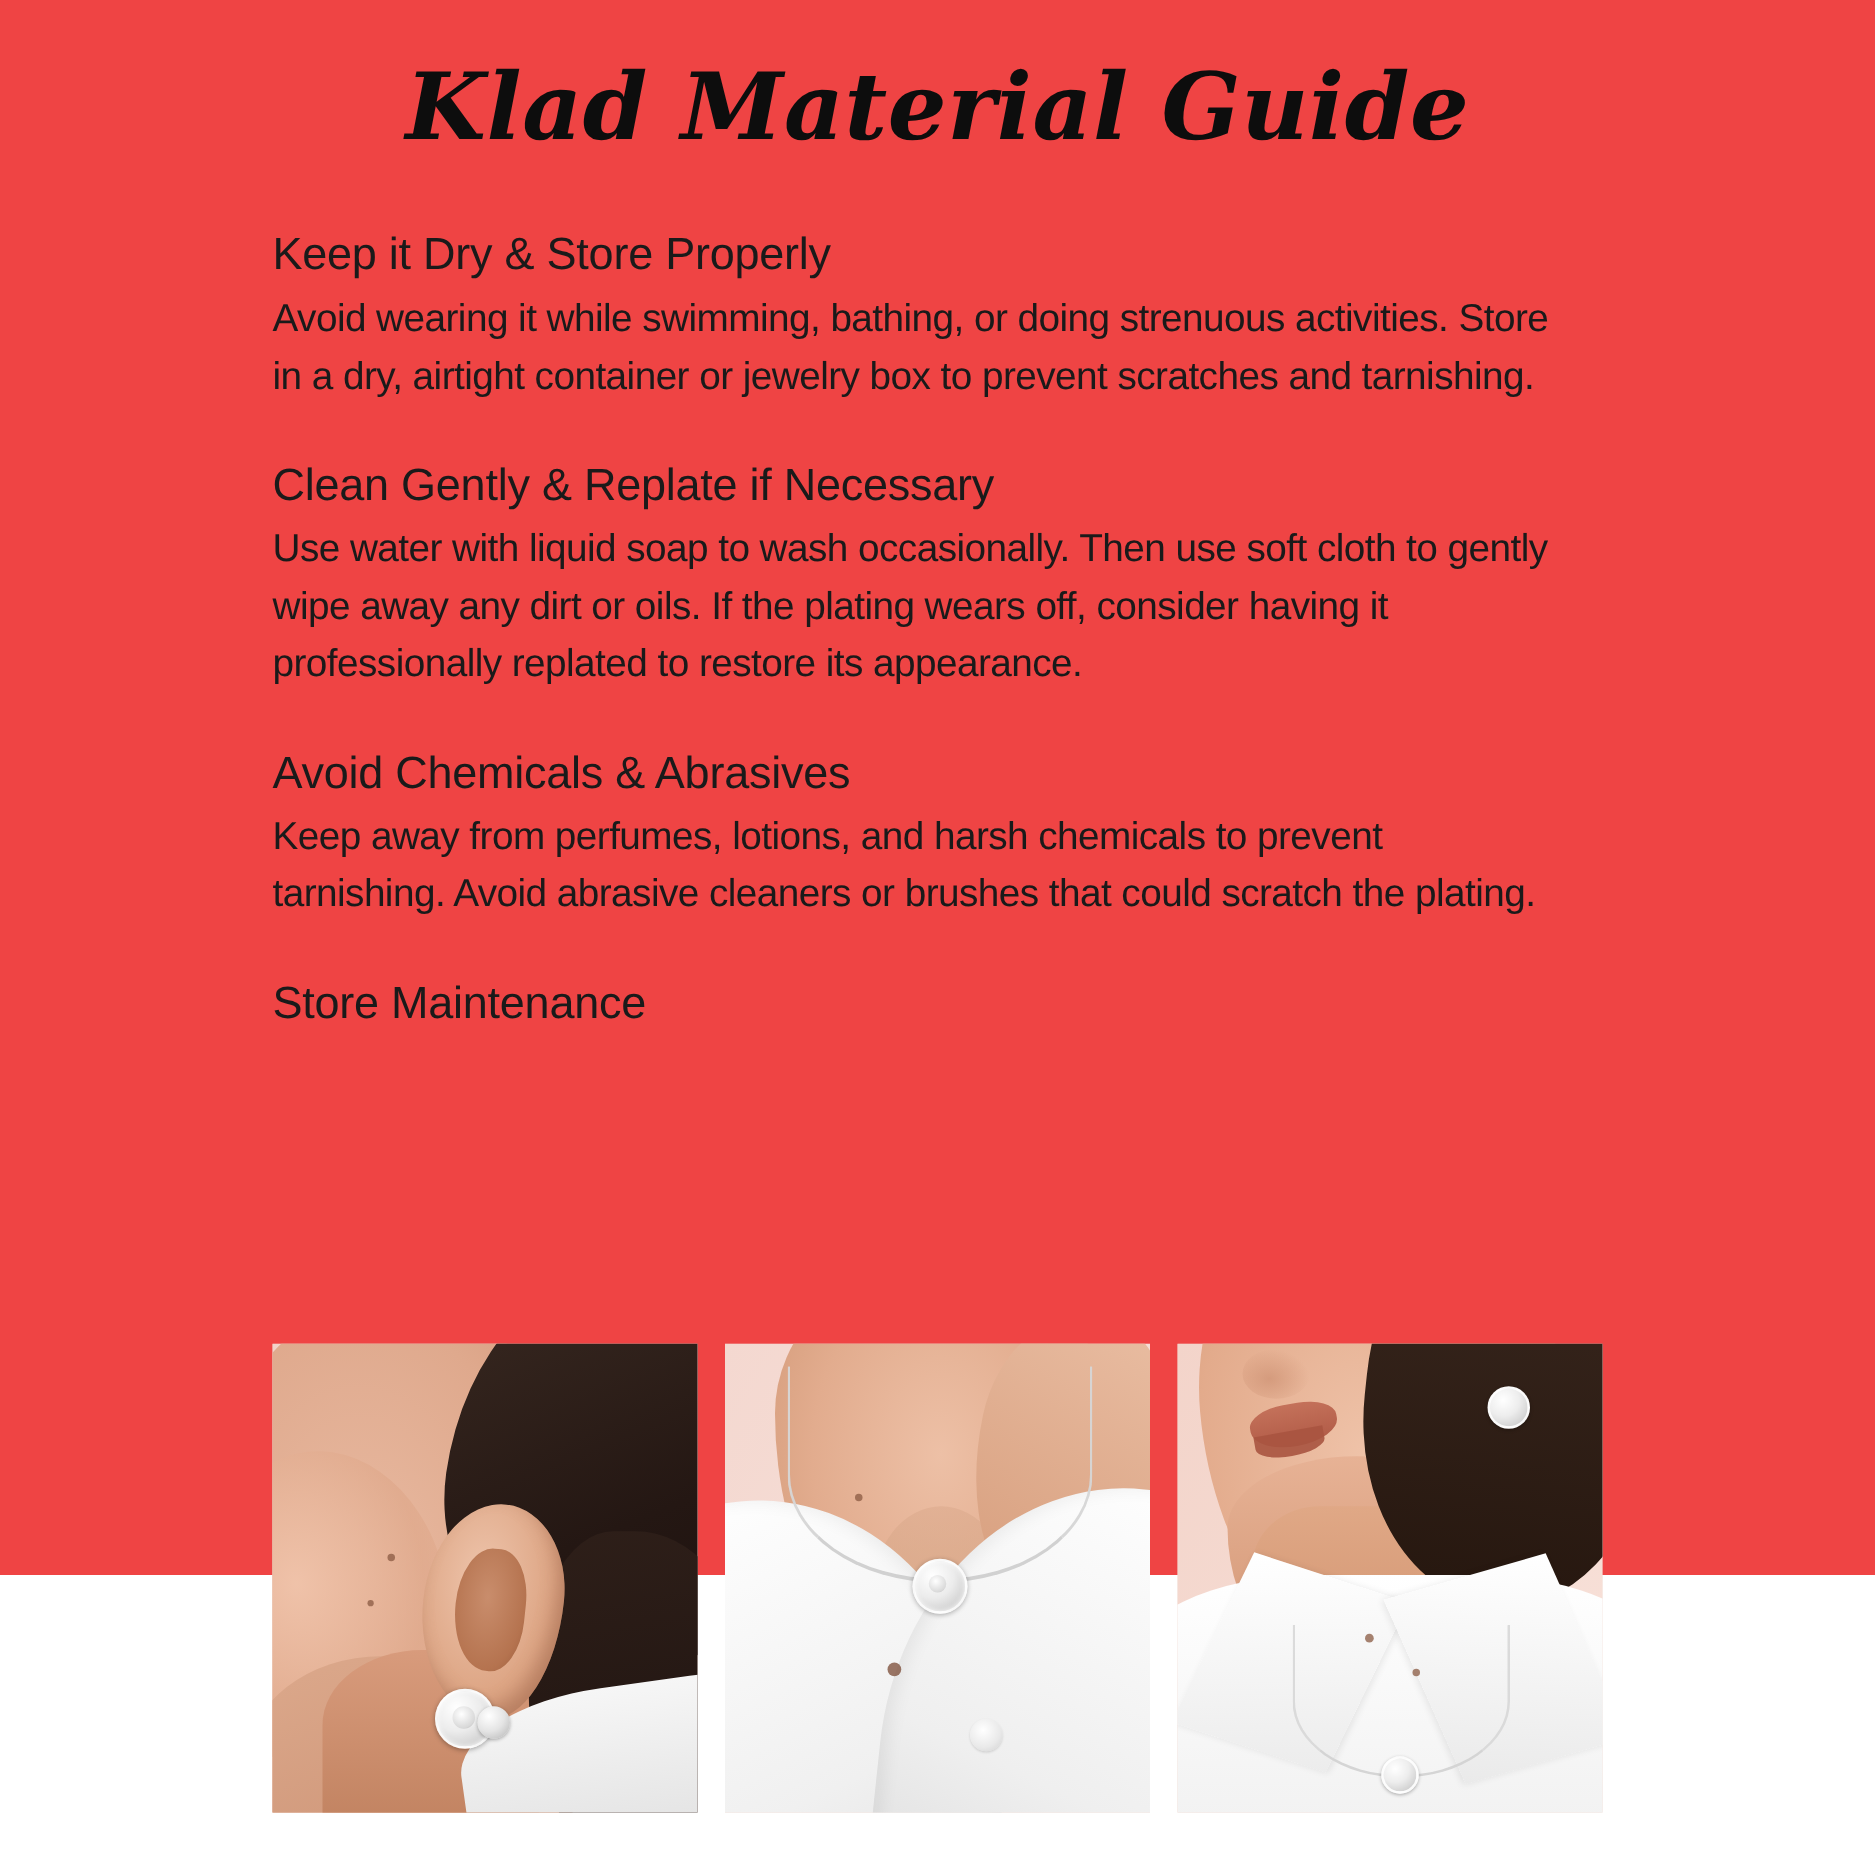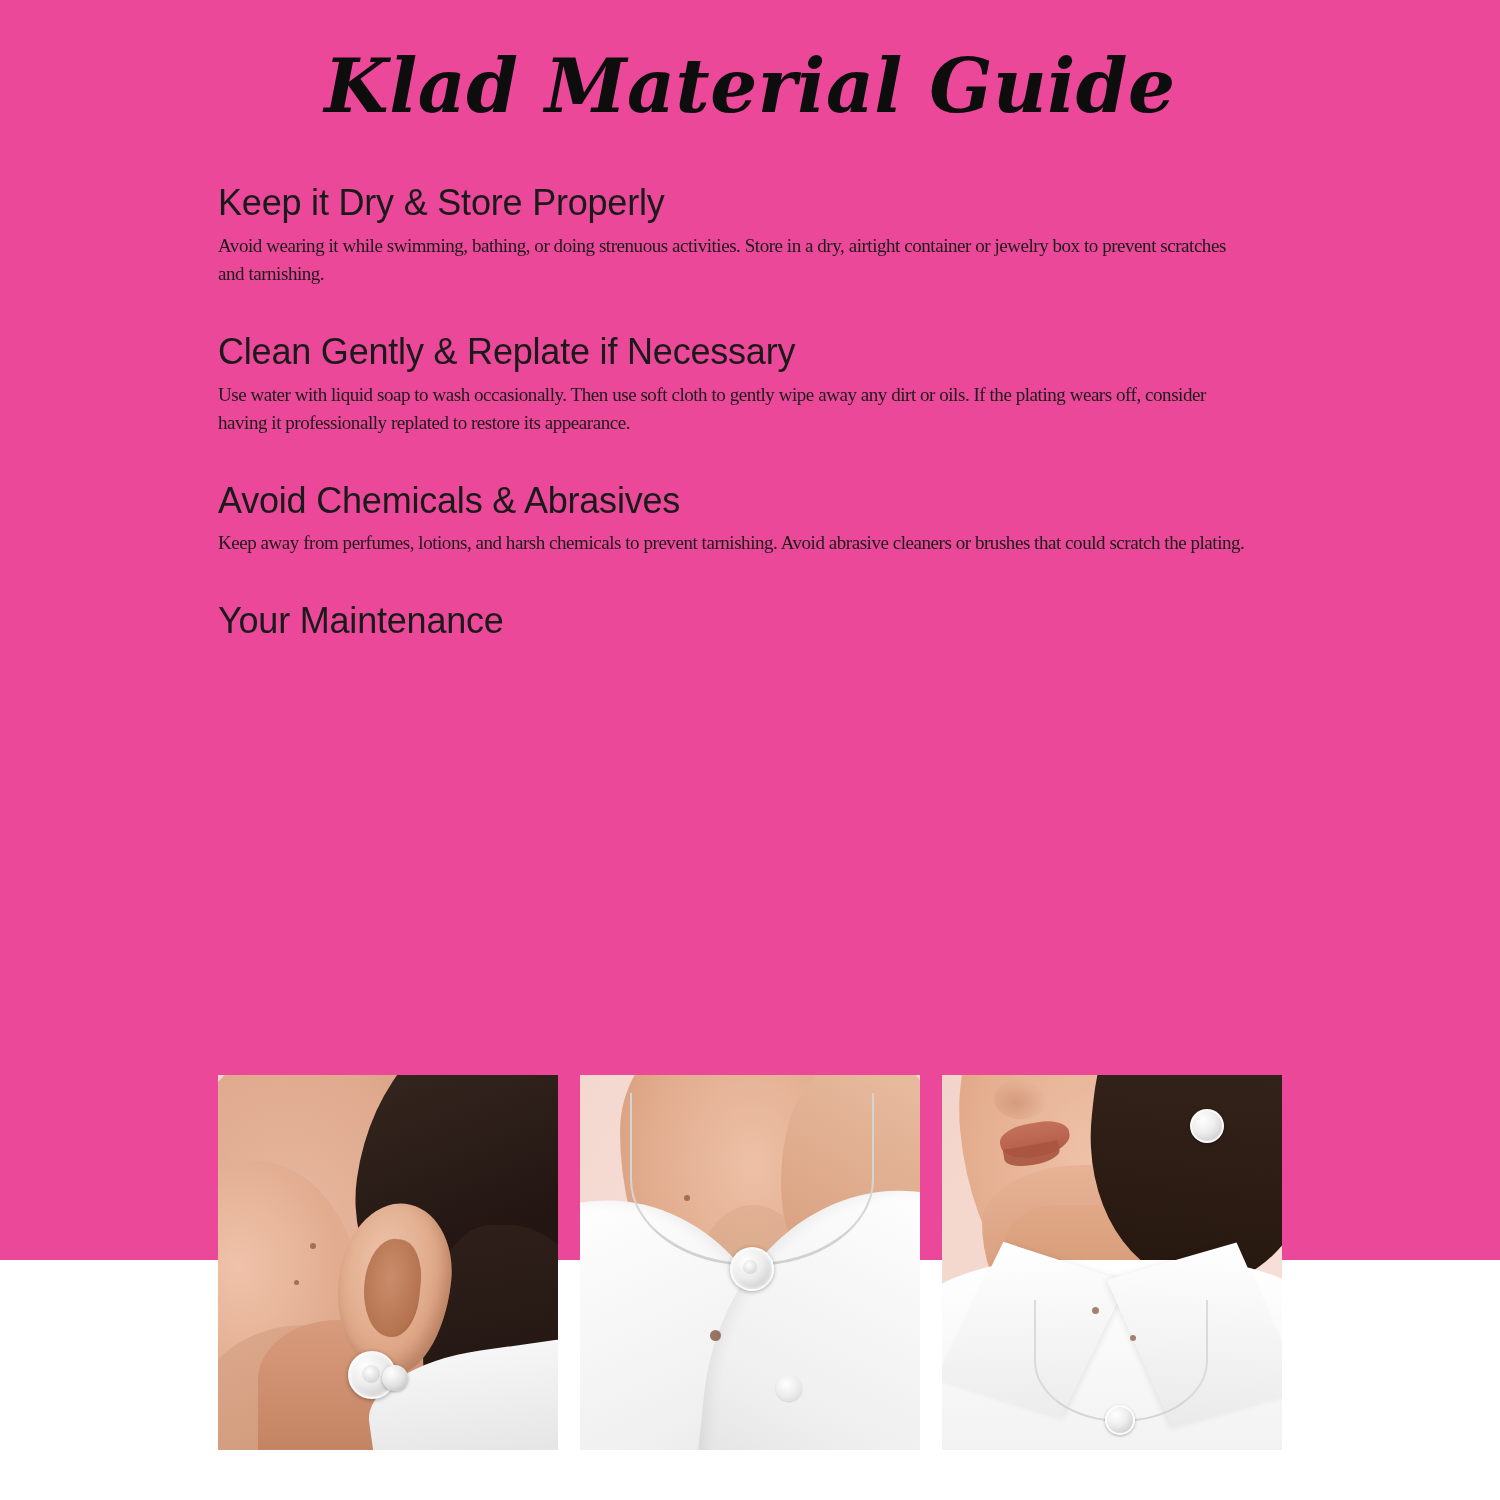--- a/index.html
+++ b/index.html
@@ -11,21 +11,21 @@
     width: 1500px;
     height: 1500px;
     font-family: "Liberation Sans", sans-serif;
     color: #1a1a1a;
     overflow: hidden;
   }
   .page {
     width: 1500px;
     height: 1260px;
     position: relative;
-    background: #ec4899;
+    background: #ef4444;
     box-sizing: border-box;
   }
   .title {
     font-family: "DejaVu Serif", serif;
     font-style: italic;
     font-weight: 700;
     font-size: 74px;
     text-align: center;
     letter-spacing: 0.5px;
     color: #0d0d0d;
@@ -46,28 +46,27 @@
   }
   .sec-head {
     font-size: 36px;
     font-weight: 400;
     color: #1a1a1a;
     line-height: 1.32;
     letter-spacing: -0.2px;
     margin: 0 0 5px 0;
   }
   .sec-body {
-    font-size: 19px;
+    font-size: 31px;
     font-weight: 400;
     color: #1a1a1a;
     line-height: 1.48;
     letter-spacing: -0.45px;
     margin: 0;
     max-width: 1030px;
-    font-family: Liberation Serif, serif;
   }
   .gallery {
     position: absolute;
     left: 218px;
     top: 1075px;
     width: 1064px;
     display: flex;
     gap: 22px;
   }
   .photo {
@@ -384,21 +383,21 @@
       <p class="sec-head">Clean Gently &amp; Replate if Necessary</p>
       <p class="sec-body">Use water with liquid soap to wash occasionally. Then use soft cloth to gently wipe away any dirt or oils. If the plating wears off, consider having it professionally replated to restore its appearance.</p>
     </div>
 
     <div class="section">
       <p class="sec-head">Avoid Chemicals &amp; Abrasives</p>
       <p class="sec-body">Keep away from perfumes, lotions, and harsh chemicals to prevent tarnishing. Avoid abrasive cleaners or brushes that could scratch the plating.</p>
     </div>
 
     <div class="section">
-      <p class="sec-head">Your Maintenance</p>
+      <p class="sec-head">Store Maintenance</p>
     </div>
 
   </div>
 
   <div class="gallery">
 
     <div class="photo">
       <div class="p1-bg"></div>
       <div class="p1-face">
         <div class="p1-cheek"></div>

